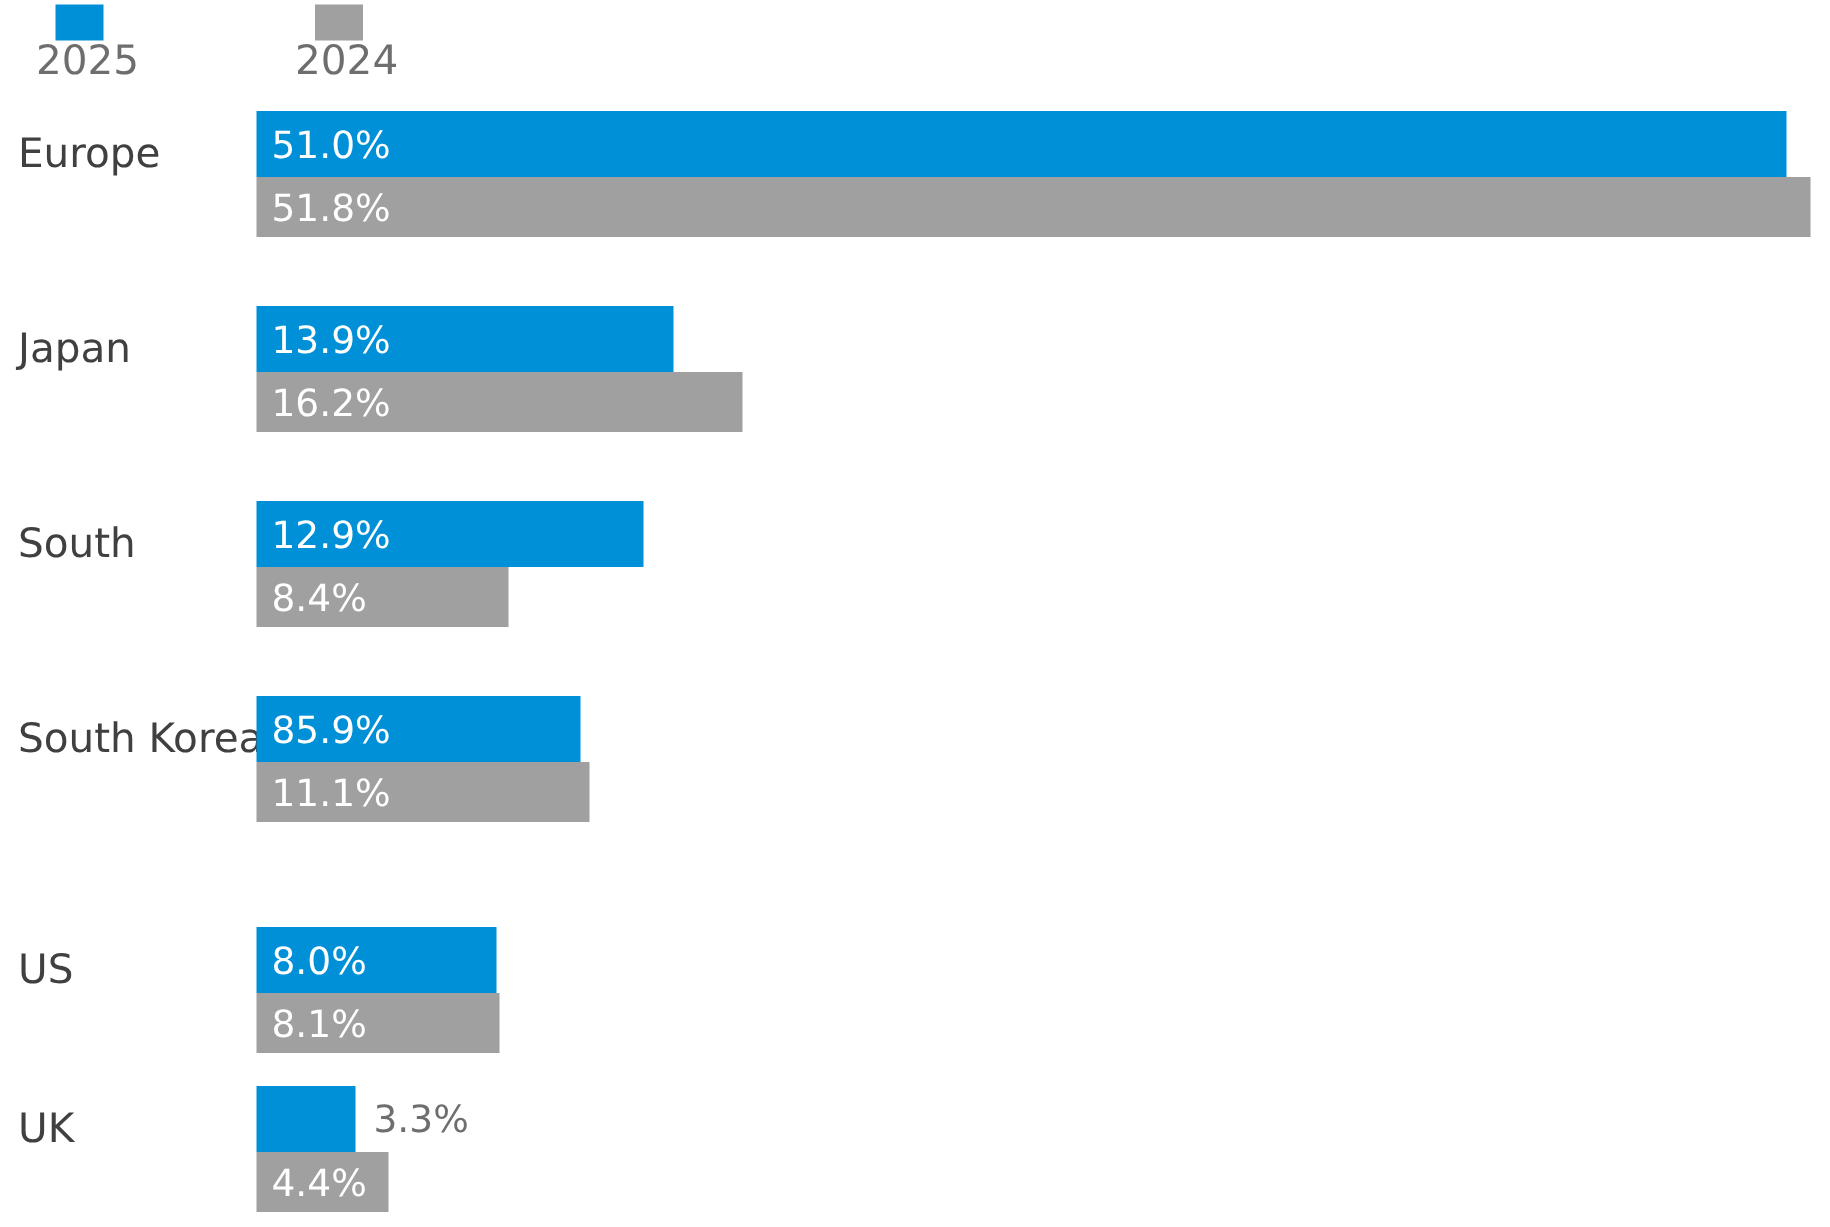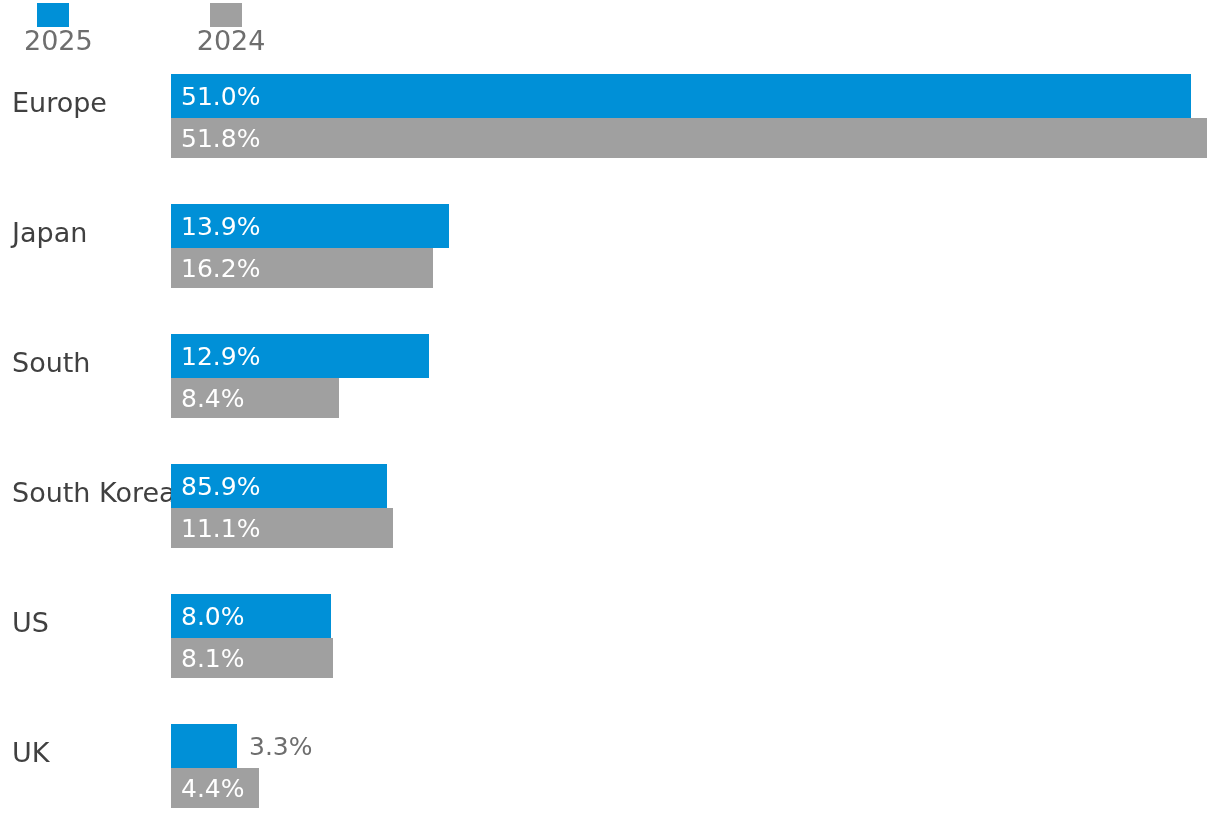--- a/index.html
+++ b/index.html
@@ -147,21 +147,21 @@
             <span class="bar-value">51.8%</span>
           </div>
         </div>
       </div>
       <div class="group" style="top: 130px;">
         <div class="cat-label">Japan</div>
         <div class="bar-wrap">
           <div class="bar bar-2025" style="width: 278px; background: rgb(0, 144, 215);">
             <span class="bar-value">13.9%</span>
           </div>
-          <div class="bar bar-2024" style="width: 262px; background: rgb(160, 160, 160);">
+          <div class="bar bar-2024" style="width: 324px; background: rgb(160, 160, 160);">
             <span class="bar-value">16.2%</span>
           </div>
         </div>
       </div>
       <div class="group" style="top: 260px;">
         <div class="cat-label">South</div>
         <div class="bar-wrap">
           <div class="bar bar-2025" style="width: 258px; background: rgb(0, 144, 215);">
             <span class="bar-value">12.9%</span>
           </div>
@@ -174,21 +174,21 @@
         <div class="cat-label">South Korea</div>
         <div class="bar-wrap">
           <div class="bar bar-2025" style="width: 216px; background: rgb(0, 144, 215);">
             <span class="bar-value">85.9%</span>
           </div>
           <div class="bar bar-2024" style="width: 222px; background: rgb(160, 160, 160);">
             <span class="bar-value">11.1%</span>
           </div>
         </div>
       </div>
-      <div class="group" style="top: 520px;">
+      <div class="group" style="top: 544px;">
         <div class="cat-label">US</div>
         <div class="bar-wrap">
           <div class="bar bar-2025" style="width: 160px; background: rgb(0, 144, 215);">
             <span class="bar-value">8.0%</span>
           </div>
           <div class="bar bar-2024" style="width: 162px; background: rgb(160, 160, 160); align-items: center;">
             <span class="bar-value">8.1%</span>
           </div>
         </div>
       </div>

